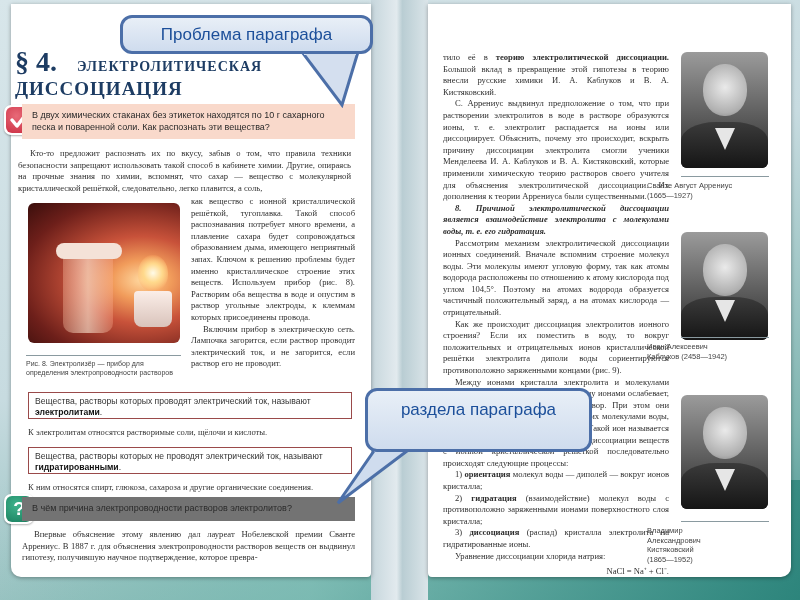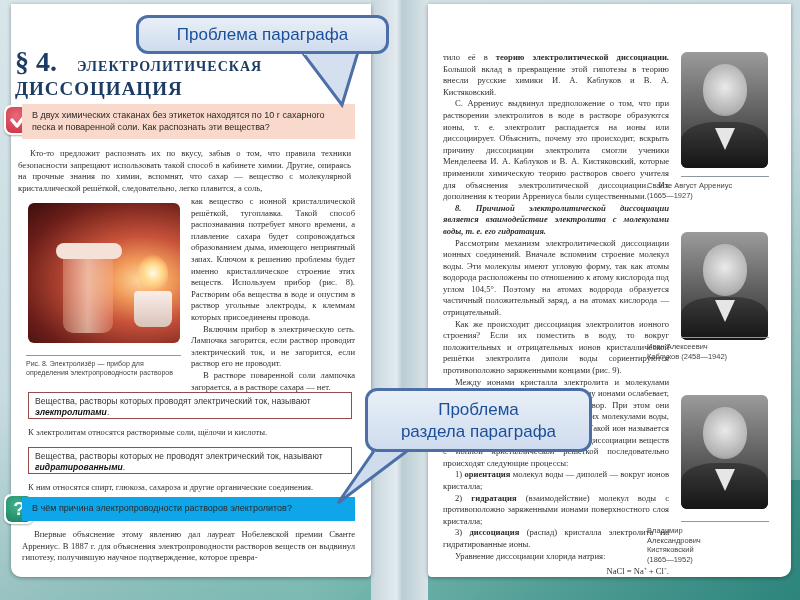--- a/index.html
+++ b/index.html
@@ -84,30 +84,30 @@
   .caption-left {
     position: absolute; left: 26px; top: 359px; width: 155px;
     font-family: "Liberation Sans", sans-serif; font-size: 7px; line-height: 9px; color: #444;
   }
 
   .def-box {
     position: absolute; left: 28px; width: 324px; height: 27px;
     border: 1.5px solid #9a4a4a; padding: 3px 6px;
     font-family: "Liberation Sans", sans-serif; font-size: 8.6px; line-height: 11px; color: #333;
   }
-  .def-box b { font-style: italic; color: #111; }
+  .def-box b { color: #111; }
   .def1 { top: 392px; }
   .def2 { top: 447px; }
   .note { position: absolute; left: 28px; width: 326px; font-size: 8.6px; line-height: 11px; color: #333; }
   .note1 { top: 427px; }
   .note2 { top: 482px; }
 
   .question-box {
     position: absolute; left: 22px; top: 497px; width: 333px; height: 24px;
-    background: #0ea5e9; padding: 6px 0 0 10px;
+    background: #737373; padding: 6px 0 0 10px;
     font-family: "Liberation Sans", sans-serif; font-size: 9px; color: #2a2a2a;
   }
   .question-icon {
     position: absolute; left: 4px; top: 494px; width: 30px; height: 30px;
     background: #ffffff; border-radius: 7px; box-shadow: 0 1px 2px rgba(0,0,0,0.3);
   }
   .question-icon .inner {
     position: absolute; left: 2px; top: 2px; width: 26px; height: 26px; border-radius: 6px;
     background: radial-gradient(circle at 40% 35%, #3fb38c, #167a5a);
     color: #fff; font-family: "Liberation Sans", sans-serif; font-weight: bold; font-size: 19px;
@@ -149,21 +149,21 @@
   }
 
   
   .callout {
     position: absolute;
     background: linear-gradient(180deg, #e8eff7 0%, #cfdcee 100%);
     border: 3px solid #4c6fa8; border-radius: 12px;
     color: #1c4f9a; font-family: "Liberation Sans", sans-serif;
     text-align: center;
   }
-  .callout-top { left: 136px; top: 15px; width: 253px; height: 39px; font-size: 17px; line-height: 33px; }
+  .callout-top { left: 120px; top: 15px; width: 253px; height: 39px; font-size: 17px; line-height: 33px; }
   .callout-bot { left: 365px; top: 388px; width: 227px; height: 64px; font-size: 17px; line-height: 22px; padding-top: 8px; }
   .tail { position: absolute; }
 </style>
 </head>
 <body>
 
 <div class="bg-swoosh"></div>
 <div class="gutter"></div>
 
 <div class="page page-left"></div>
@@ -188,21 +188,20 @@
     <div class="lid"></div>
     <div class="bulb"></div>
     <div class="base"></div>
 </div>
 <div class="caption-line-l"></div>
 <div class="caption-left">Рис. 8. Электролизёр — прибор для определения электропроводности растворов</div>
 
 <div class="body-text p-col">
   <p>как вещество с ионной кристаллической решёткой, тугоплавка. Такой способ распознавания потребует много времени, а плавление сахара будет сопровождаться образованием дыма, имеющего неприятный запах. Ключом к решению проблемы будет именно кристаллическое строение этих веществ. Используем прибор (рис. 8). Растворим оба вещества в воде и опустим в раствор угольные электроды, к клеммам которых присоединены провода.</p>
   <p>Включим прибор в электрическую сеть. Лампочка загорится, если раствор проводит электрический ток, и не загорится, если раствор его не проводит.</p>
-  <p>В растворе поваренной соли лампочка загорается, а в растворе сахара — нет.</p>
 </div>
 
 <div class="def-box def1">
   <span>Вещества, растворы которых проводят электрический ток, называют </span><b>электролитами</b>.
 </div>
 <div class="note note1">К электролитам относятся растворимые соли, щёлочи и кислоты.</div>
 
 <div class="def-box def2">
   <span>Вещества, растворы которых не проводят электрический ток, называют </span><b>гидратированными</b>.
 </div>
@@ -267,15 +266,14 @@
   <path d="M2 2 L58 2 L42 55 Z" fill="#d4dfef" stroke="#4c6fa8" stroke-width="3"></path>
   <path d="M4 0 L56 0 L56 5 L4 5 Z" fill="#d2deee"></path>
 </svg>
 <div class="callout callout-top">Проблема параграфа</div>
 
 <svg class="tail" style="left:336px; top:446px;" width="80" height="60">
   <path d="M40 2 L75 2 L2 57 Z" fill="#cfdcee" stroke="#4c6fa8" stroke-width="3"></path>
   <path d="M38 0 L77 0 L77 6 L38 6 Z" fill="#cfdcee"></path>
 </svg>
 <div class="callout callout-bot">
-  <div>Проблема</div>
   <div>раздела параграфа</div>
 </div>
 
 </body></html>

